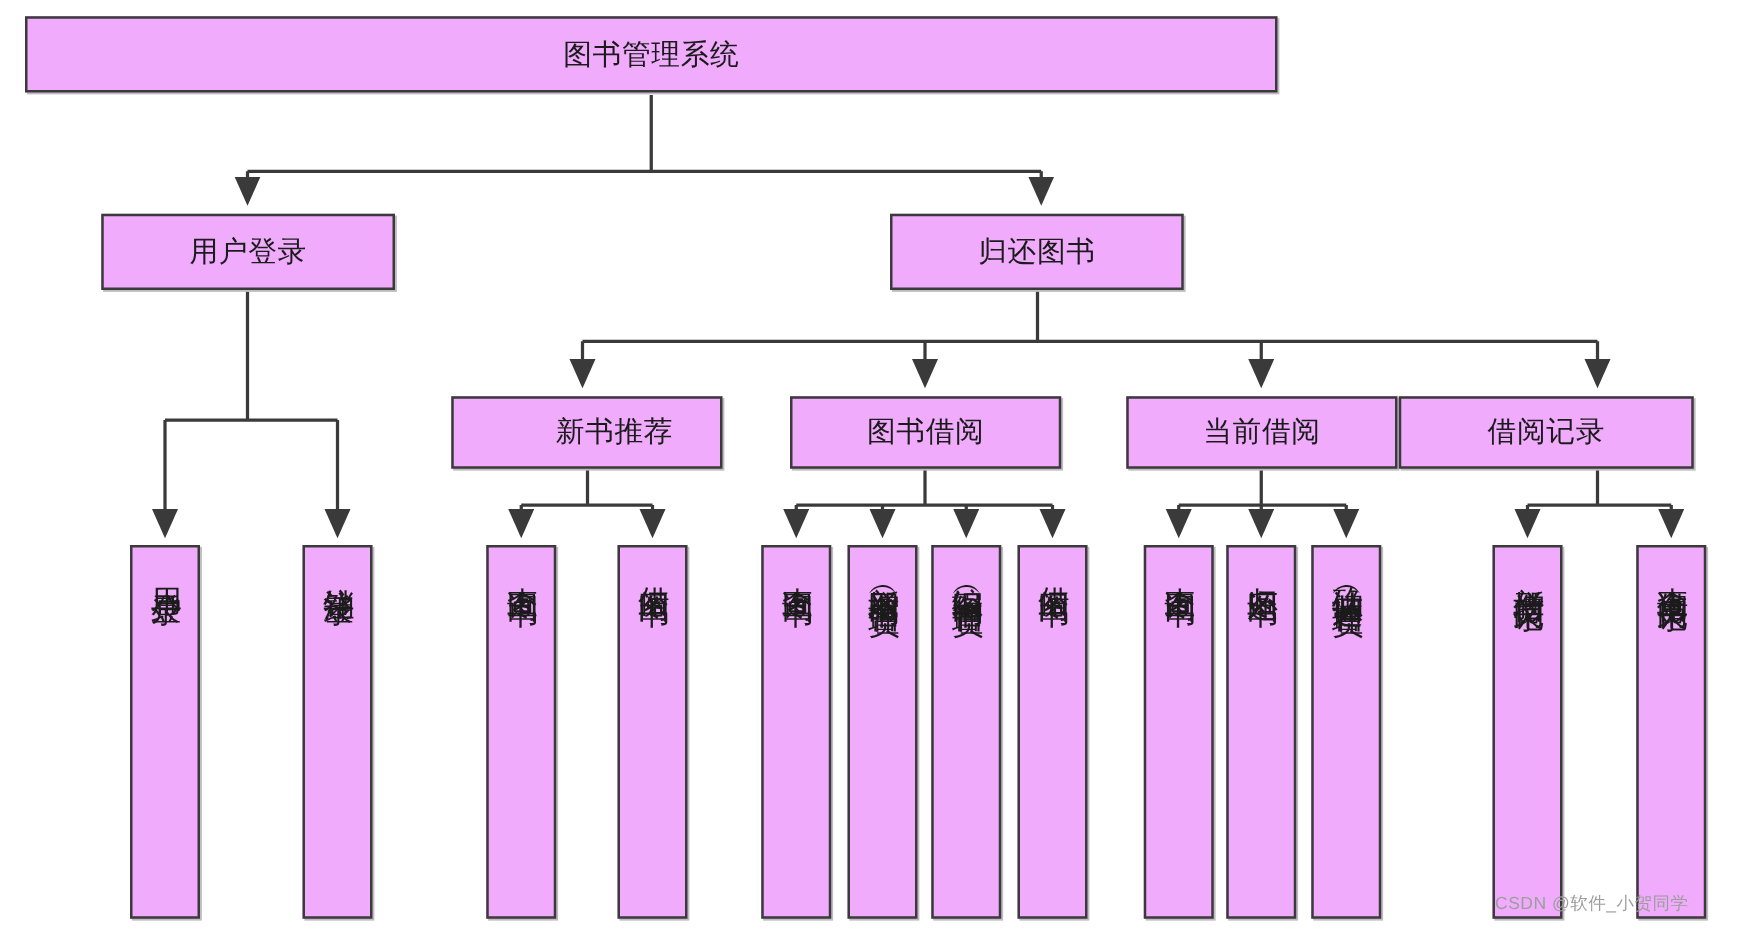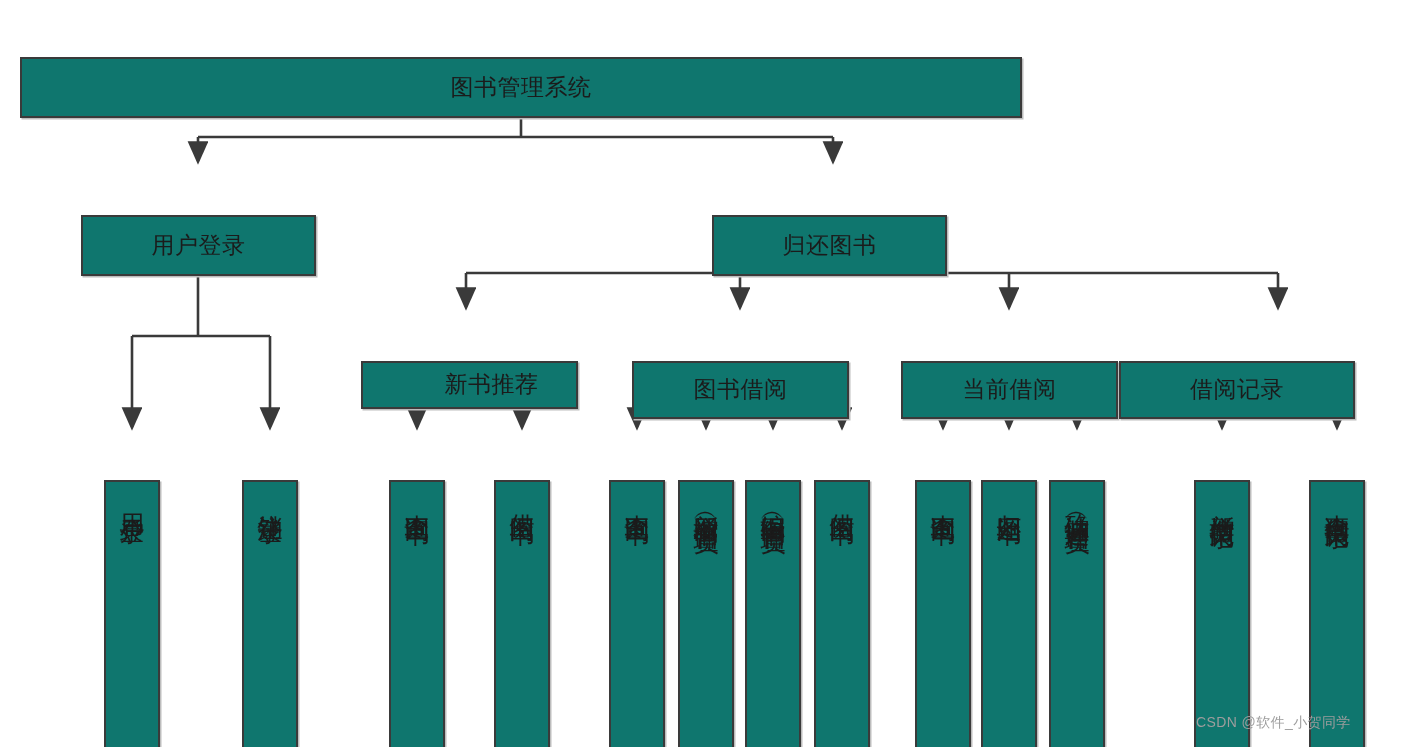--- a/index.html
+++ b/index.html
@@ -20,28 +20,27 @@
   #edges-layer {
     position: absolute;
     left: 0;
     top: 0;
     width: 1405px;
     height: 747px;
   }
   .node {
     position: absolute;
     box-sizing: border-box;
-    background: #0f766e;
+    background: #f0abfc;
     border: 2px solid #3a3a3a;
     box-shadow: 1.5px 1.5px 0 0 #bdbdbd;
     display: flex;
     align-items: center;
     justify-content: center;
     color: #1b1b1b;
-    margin-top: 44px;
   }
   .node-label {
     display: block;
     text-align: center;
     line-height: 1.28;
     letter-spacing: 0.5px;
     white-space: pre;
   }
   .node.horizontal .node-label {
     font-size: 23px;
@@ -127,21 +126,21 @@
   </div>
 
   <div class="node horizontal" style="left:81px; top:171px; width:235px; height:61px;">
     <span class="node-label">用户登录</span>
   </div>
 
   <div class="node horizontal" style="left:712px; top:171px; width:235px; height:61px;">
     <span class="node-label">归还图书</span>
   </div>
 
-  <div class="node horizontal" style="left:361px; top:317px; width:217px; height:48px;padding-left:44px;">
+  <div class="node horizontal" style="left:361px; top:317px; width:217px; height:58px;padding-left:44px;">
     <span class="node-label">新书推荐</span>
   </div>
 
   <div class="node horizontal" style="left:901px; top:317px; width:217px; height:58px;">
     <span class="node-label">当前借阅</span>
   </div>
 
   <div class="node horizontal" style="left:632px; top:317px; width:217px; height:58px;">
     <span class="node-label">图书借阅</span>
   </div>

